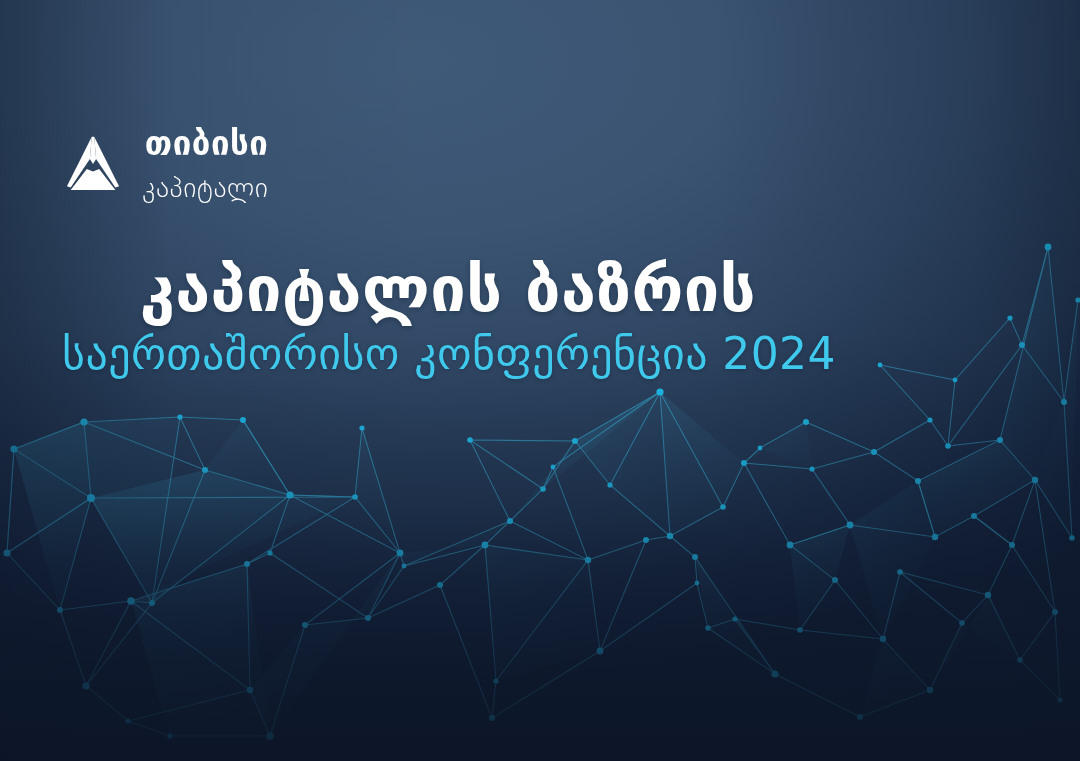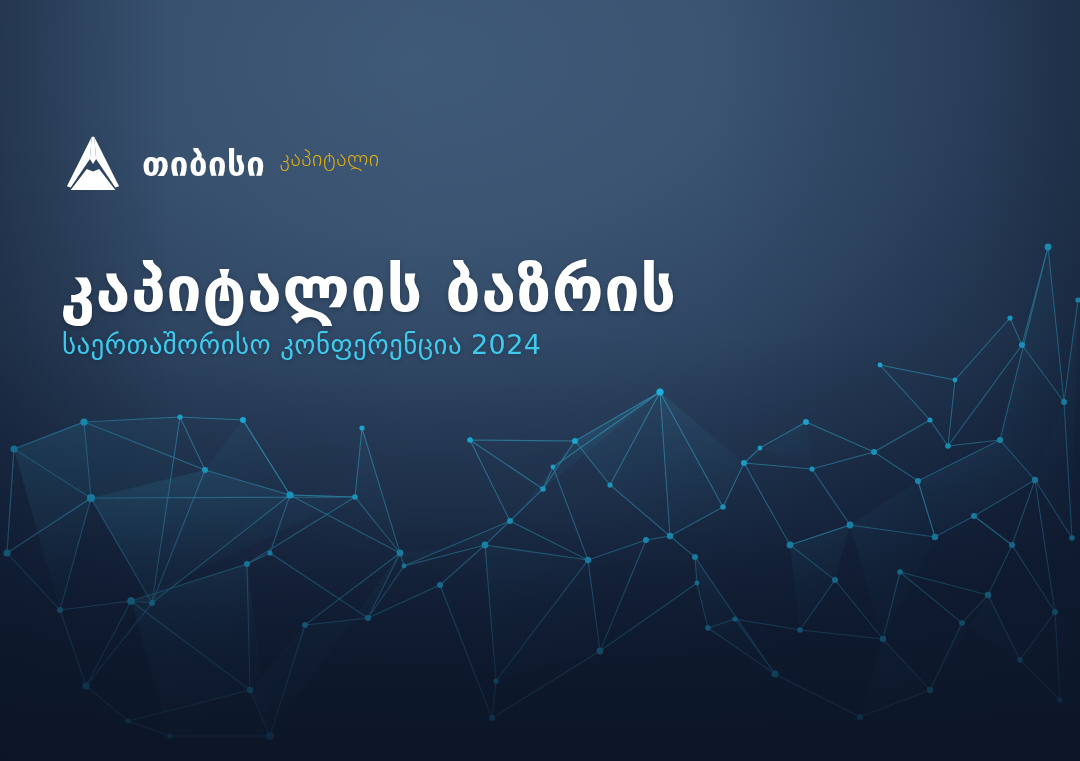--- a/index.html
+++ b/index.html
@@ -73,34 +73,35 @@
     height: 72px;
   }
   .logo-mark {
     width: 62px;
     height: 62px;
     flex: 0 0 auto;
     display: block;
   }
   .logo-wordmark {
     display: flex;
-    align-items: flex-start;
+    align-items: flex-end;
     gap: 14px;
     white-space: nowrap;
+    flex-direction: column;
   }
   .logo-word-primary {
     color: #ffffff;
     font-size: 33px;
     font-weight: 700;
     letter-spacing: 0.5px;
     line-height: 1;
   }
   .logo-word-secondary {
-    color: #eab308;
-    font-size: 22px;
+    color: #ffffff;
+    font-size: 28px;
     font-weight: 300;
     letter-spacing: 0.5px;
     line-height: 1;
   }
 
   
   .headline-block {
     position: absolute;
     left: 60px;
     top: 258px;
@@ -111,21 +112,21 @@
     font-size: 63px;
     font-weight: 700;
     line-height: 1.02;
     letter-spacing: 0.5px;
     margin: 0;
     text-shadow: 0 2px 5px rgba(8,16,30,0.30);
     text-align: center;
   }
   .headline-sub {
     color: #3fc9ec;
-    font-size: 27px;
+    font-size: 44px;
     font-weight: 400;
     line-height: 1.1;
     letter-spacing: 0.4px;
     margin: 8px 0 17px 2px;
     text-shadow: 0 1px 4px rgba(8,16,30,0.25);
   }
 </style>
 </head>
 <body>
 

